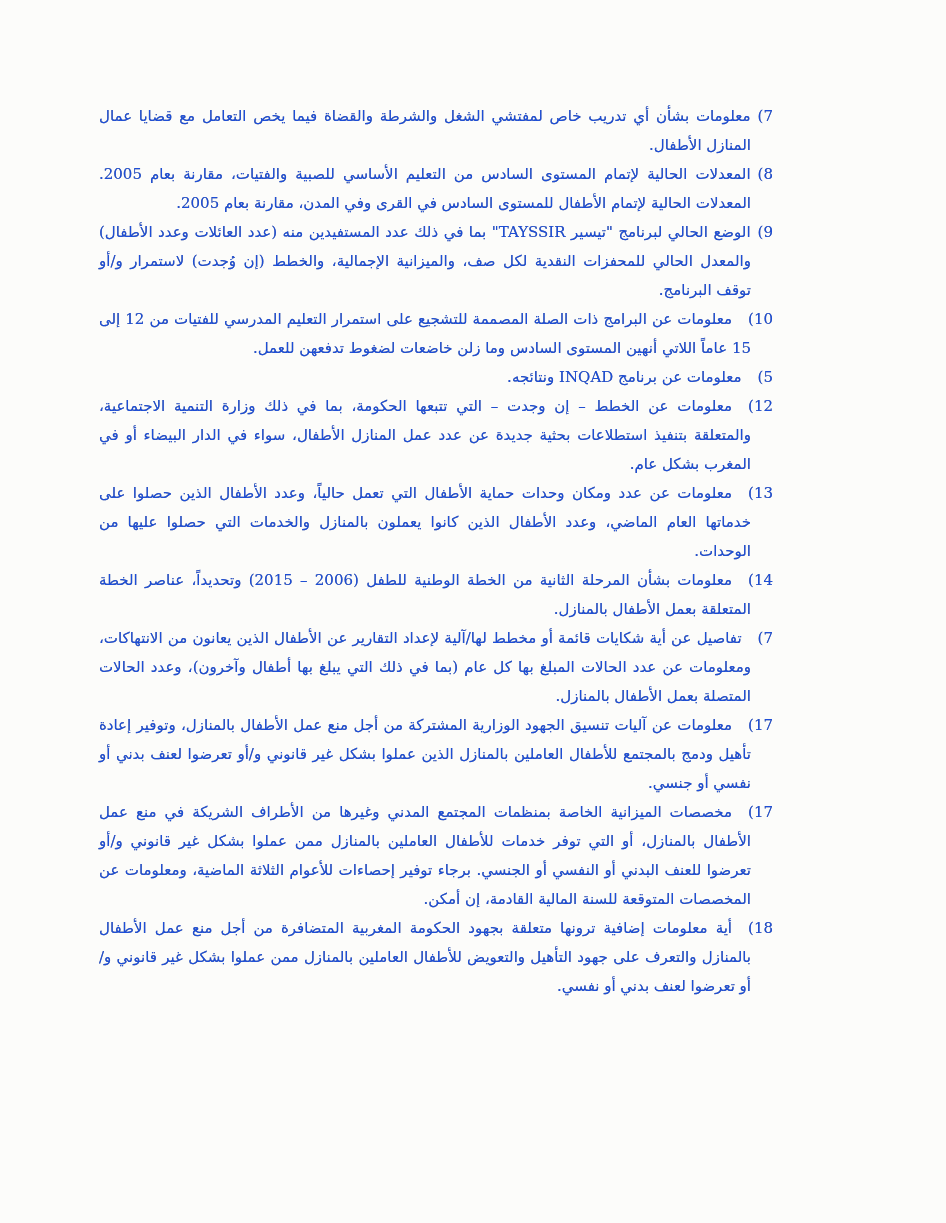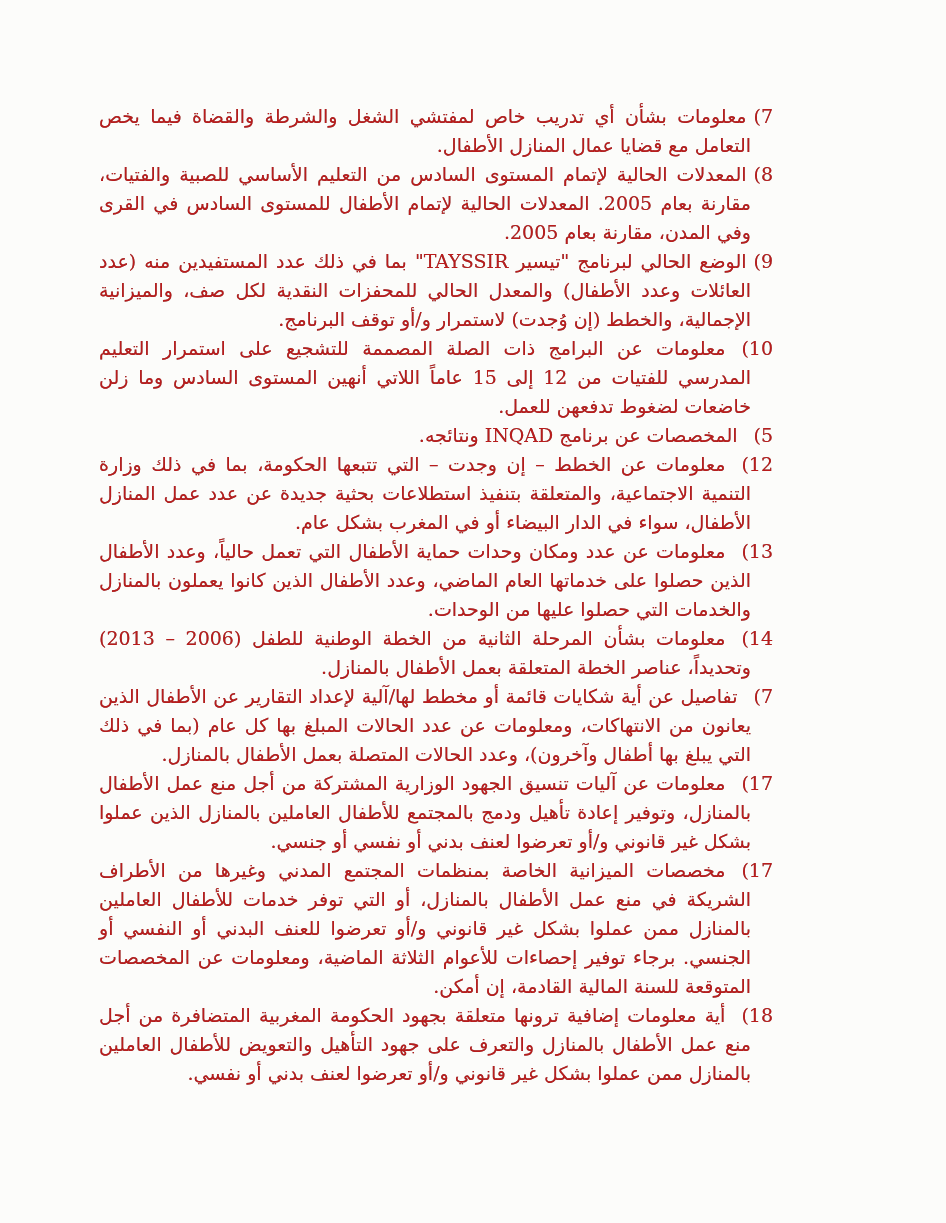--- a/index.html
+++ b/index.html
@@ -13,23 +13,23 @@
     box-sizing: border-box;
   }
   .doc {
     position: absolute;
     top: 102px;
     right: 173px;
     width: 674px;
     direction: rtl;
     text-align: justify;
     font-family: "DejaVu Serif", "DejaVu Sans", serif;
-    font-size: 19px;
+    font-size: 15px;
     line-height: 29px;
-    color: #b91c1c;
+    color: #1d4ed8;
     text-shadow: 0 0 0.5px rgba(40,38,36,0.55);
   }
   .item {
     margin: 0;
     padding-right: 22px;   
     text-indent: -22px;    
   }
   .marker {
     direction: ltr;
     unicode-bidi: isolate;
@@ -45,27 +45,27 @@
 <div class="page">
   <div class="doc">
   <p class="item"><span class="marker m-narrow">(7</span><span class="body">معلومات بشأن أي تدريب خاص لمفتشي الشغل والشرطة والقضاة فيما يخص التعامل مع قضايا عمال المنازل الأطفال.</span></p>
 
   <p class="item"><span class="marker m-narrow">(8</span><span class="body">المعدلات الحالية لإتمام المستوى السادس من التعليم الأساسي للصبية والفتيات، مقارنة بعام 2005. المعدلات الحالية لإتمام الأطفال للمستوى  السادس في القرى وفي المدن، مقارنة بعام 2005.</span></p>
 
   <p class="item"><span class="marker m-narrow">(9</span><span class="body">الوضع الحالي لبرنامج "تيسير TAYSSIR" بما في ذلك عدد المستفيدين منه (عدد العائلات وعدد الأطفال) والمعدل الحالي للمحفزات النقدية لكل صف، والميزانية الإجمالية، والخطط (إن وُجدت) لاستمرار و/أو توقف البرنامج.</span></p>
 
   <p class="item"><span class="marker m-wide">(10</span><span class="body">معلومات عن البرامج ذات الصلة المصممة للتشجيع على استمرار التعليم المدرسي للفتيات من 12 إلى 15 عاماً اللاتي أنهين المستوى السادس وما زلن خاضعات لضغوط تدفعهن للعمل.</span></p>
 
-  <p class="item"><span class="marker m-wide">(5</span><span class="body">المخصصات عن برنامج INQAD ونتائجه.</span></p>
+  <p class="item"><span class="marker m-wide">(5</span><span class="body">معلومات عن برنامج INQAD ونتائجه.</span></p>
 
   <p class="item"><span class="marker m-wide">(12</span><span class="body">معلومات عن الخطط – إن وجدت – التي تتبعها الحكومة، بما في ذلك وزارة التنمية الاجتماعية، والمتعلقة بتنفيذ استطلاعات بحثية جديدة عن عدد عمل المنازل الأطفال، سواء في الدار البيضاء أو في المغرب بشكل عام.</span></p>
 
   <p class="item"><span class="marker m-wide">(13</span><span class="body">معلومات عن عدد ومكان وحدات حماية الأطفال التي تعمل حالياً، وعدد الأطفال الذين حصلوا على خدماتها العام الماضي، وعدد الأطفال الذين كانوا يعملون بالمنازل والخدمات التي حصلوا عليها من الوحدات.</span></p>
 
-  <p class="item"><span class="marker m-wide">(14</span><span class="body">معلومات بشأن المرحلة الثانية من الخطة الوطنية للطفل (2006 – 2013) وتحديداً، عناصر الخطة المتعلقة بعمل الأطفال بالمنازل.</span></p>
+  <p class="item"><span class="marker m-wide">(14</span><span class="body">معلومات بشأن المرحلة الثانية من الخطة الوطنية للطفل (2006 – 2015) وتحديداً، عناصر الخطة المتعلقة بعمل الأطفال بالمنازل.</span></p>
 
   <p class="item"><span class="marker m-wide">(7</span><span class="body">تفاصيل عن أية شكايات قائمة أو مخطط لها/آلية لإعداد التقارير عن الأطفال الذين يعانون من الانتهاكات، ومعلومات عن عدد الحالات المبلغ بها كل عام (بما في ذلك التي يبلغ بها أطفال وآخرون)، وعدد الحالات المتصلة بعمل الأطفال بالمنازل.</span></p>
 
   <p class="item"><span class="marker m-wide">(17</span><span class="body">معلومات عن آليات تنسيق الجهود الوزارية المشتركة من أجل منع عمل الأطفال بالمنازل، وتوفير إعادة تأهيل ودمج بالمجتمع للأطفال العاملين بالمنازل الذين عملوا بشكل غير قانوني و/أو تعرضوا لعنف بدني أو نفسي أو جنسي.</span></p>
 
   <p class="item"><span class="marker m-wide">(17</span><span class="body">مخصصات الميزانية الخاصة بمنظمات المجتمع المدني وغيرها من الأطراف الشريكة في منع عمل الأطفال بالمنازل، أو التي توفر خدمات للأطفال العاملين بالمنازل ممن عملوا بشكل غير قانوني و/أو تعرضوا للعنف البدني أو النفسي أو الجنسي. برجاء توفير إحصاءات للأعوام الثلاثة الماضية، ومعلومات عن المخصصات المتوقعة للسنة المالية القادمة، إن أمكن.</span></p>
 
   <p class="item"><span class="marker m-wide">(18</span><span class="body">أية معلومات إضافية ترونها متعلقة بجهود الحكومة المغربية المتضافرة من أجل منع عمل الأطفال بالمنازل والتعرف على جهود التأهيل والتعويض للأطفال العاملين بالمنازل ممن عملوا بشكل غير قانوني و/أو تعرضوا لعنف بدني أو نفسي.</span></p>
 </div>
 </div>

